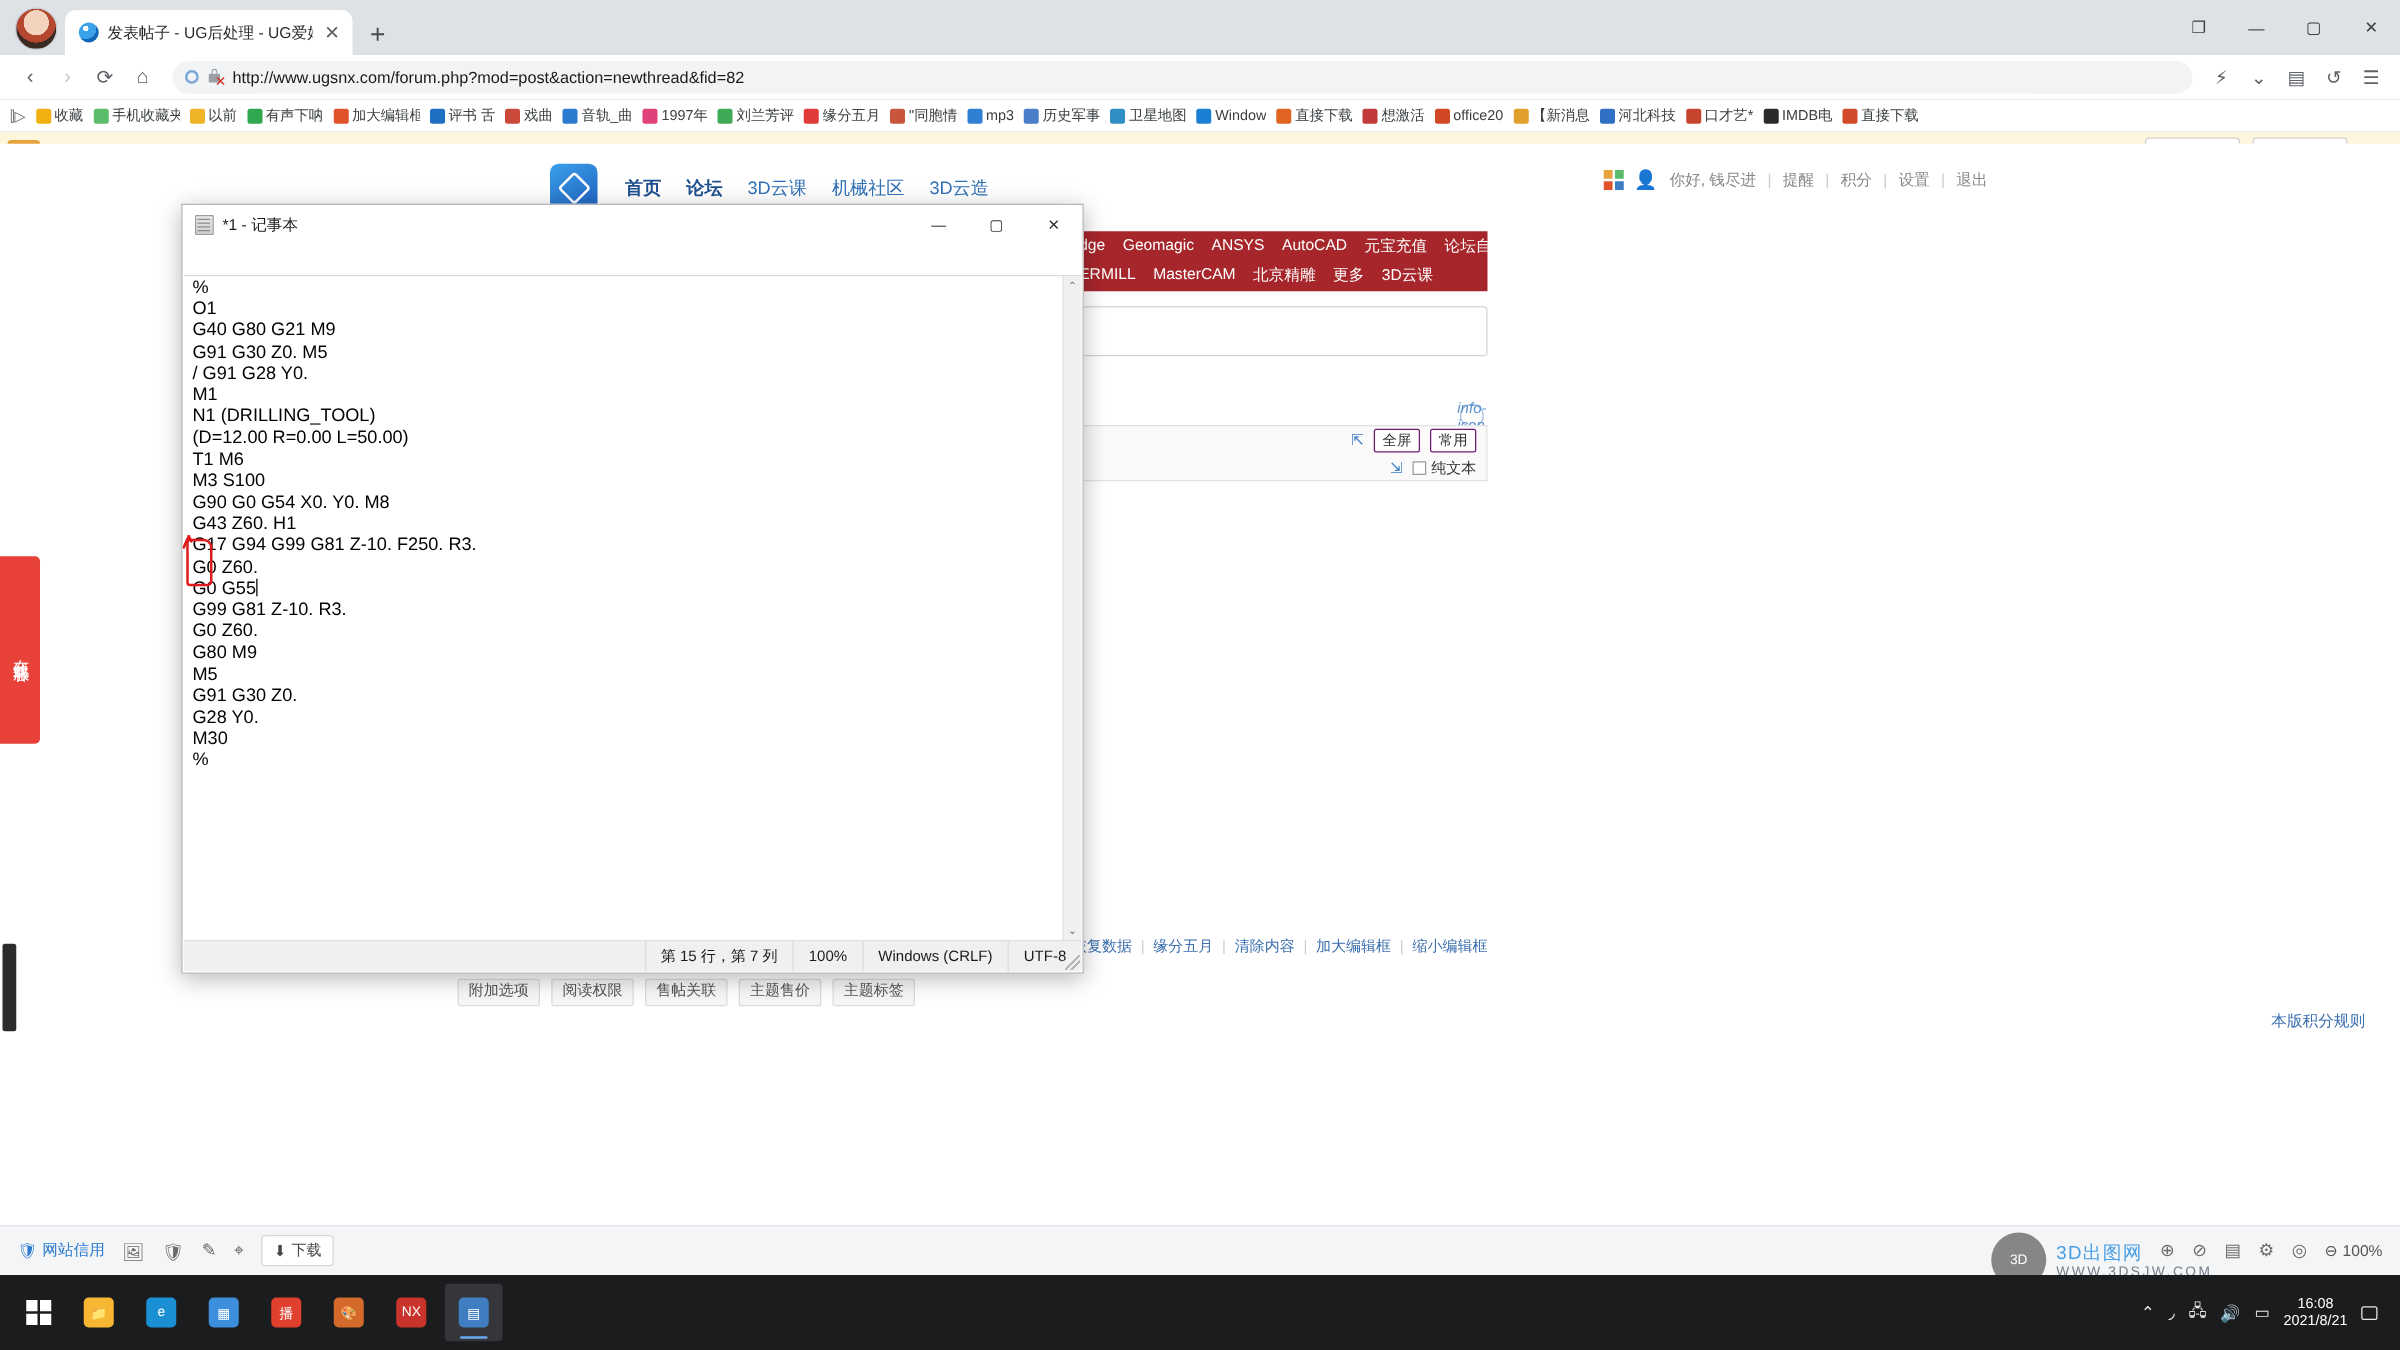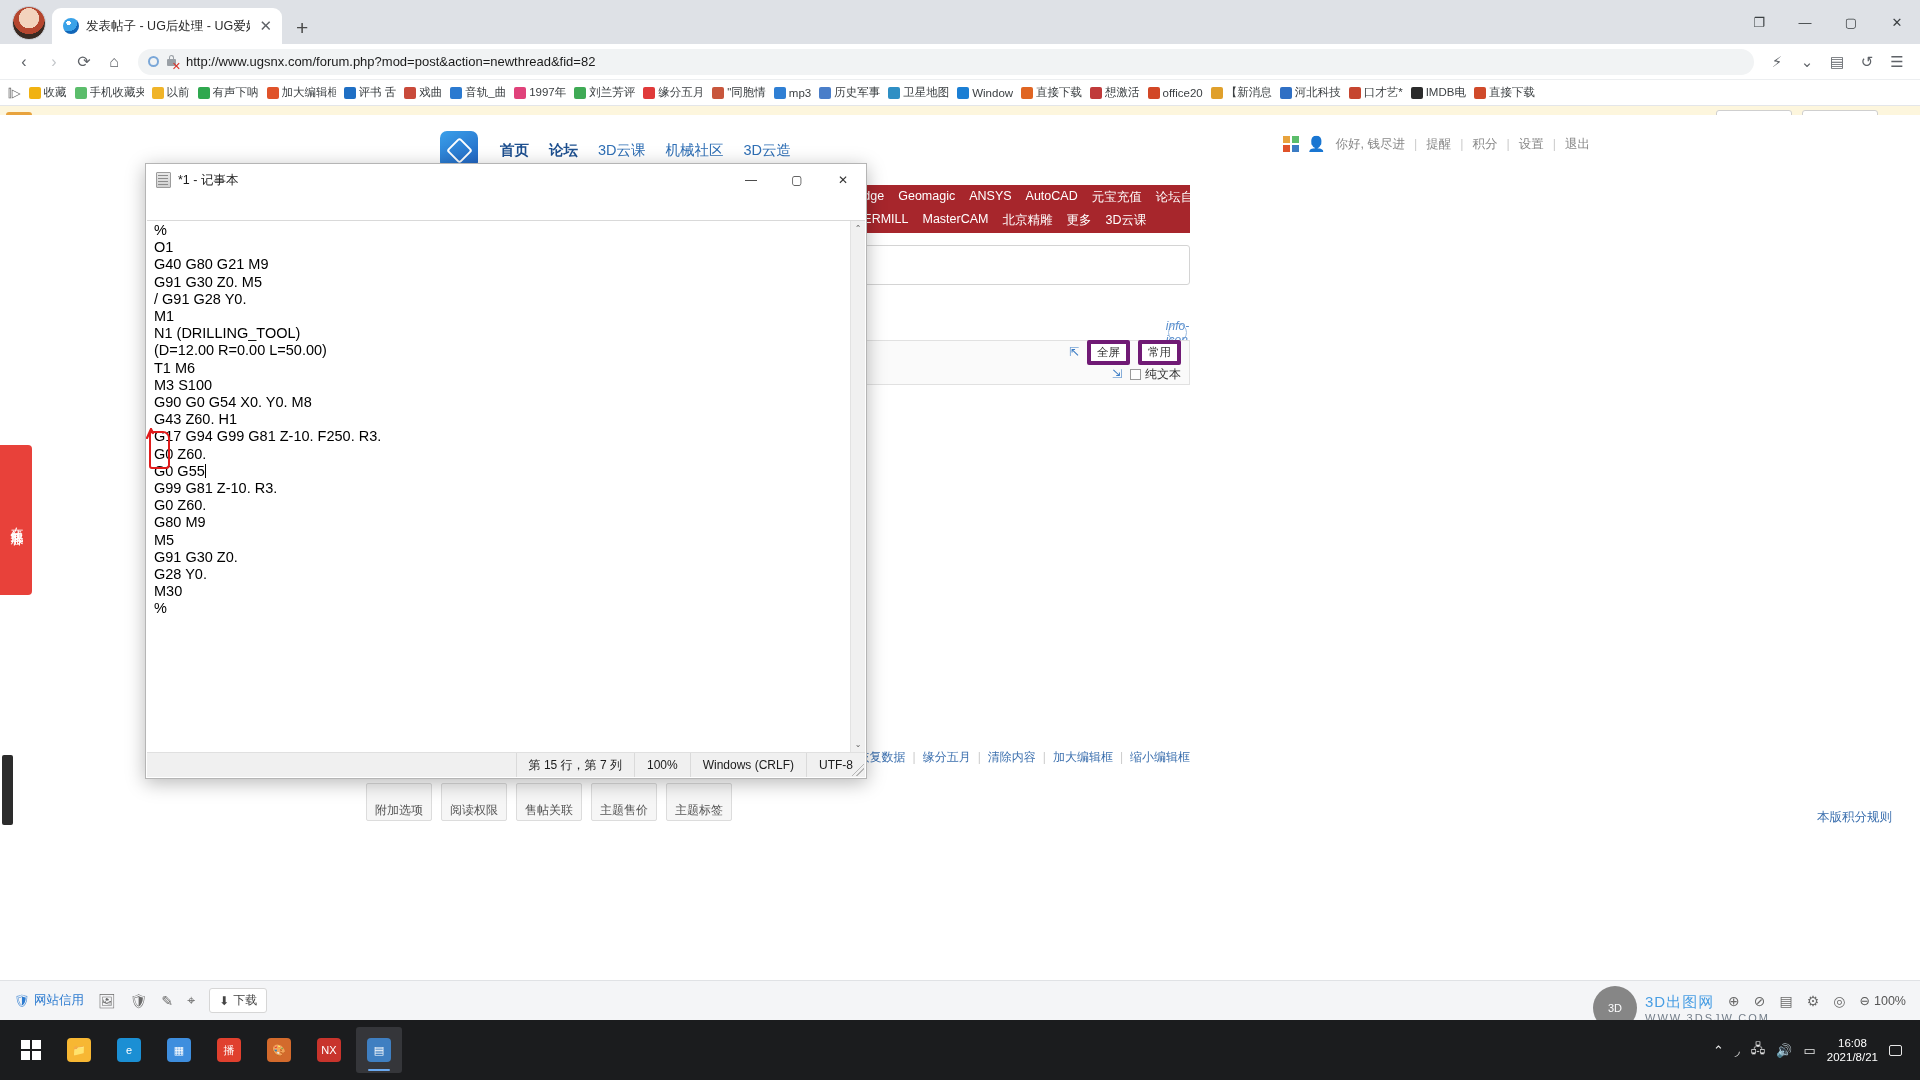--- a/index.html
+++ b/index.html
@@ -84,33 +84,33 @@
   .redband .row { display:flex; gap:14px; white-space:nowrap; }
   .redband .row span { flex:0 0 auto; }
 
   .formbox { position:absolute; left:845px; top:130px; width:345px; height:40px; border:1px solid #d4d4d4; border-radius:3px; background:#fff; }
   .infoicon { position:absolute; left:1168px; top:208px; width:19px; height:19px; border-radius:50%;
     border:1px solid #9dbce0; color:#5a8fce; font-size:12px; display:flex; align-items:center; justify-content:center; }
   .editorbar { position:absolute; left:845px; top:225px; width:345px; height:45px; background:#fafafa;
     border:1px solid #e1e1e1; }
   .ebrow { display:flex; justify-content:flex-end; align-items:center; gap:8px; height:22px; padding:0 8px; font-size:12px; color:#333; }
   .ebrow .ei { color:#3b7cc4; }
-  .ebbtn { border:4px solid #701a75; background:#fff; padding:1px 6px; border-radius:2px; font-size:11.5px; }
+  .ebbtn { border:1px solid #701a75; background:#fff; padding:1px 6px; border-radius:2px; font-size:11.5px; }
   .smil { position:absolute; left:852px; top:232px; width:14px; height:14px; border-radius:50%;
     background:#f5c33b; border:1px solid #d6a41f; }
   .smil2 { position:absolute; left:852px; top:252px; width:14px; height:14px; border-radius:50%;
     background:#8dc63f; border:1px solid #6ea02c; }
   .cbrow { display:flex; align-items:center; gap:4px; }
   .cbrow .cb { width:11px; height:11px; border:1px solid #9a9a9a; background:#fff; }
 
   .editfooter { position:absolute; left:360px; top:630px; width:830px; height:24px;
     display:flex; justify-content:flex-end; align-items:center; gap:7px; font-size:12px; color:#3b6fae; }
   .editfooter .sp { color:#ccc; }
   .optrow { position:absolute; left:366px; top:668px; width:400px; height:22px; display:flex; gap:9px; font-size:12px; color:#555; }
-  .optrow .op { border:1px solid #dcdcdc; background:#f6f6f6; border-radius:2px; padding:18px 8px; }
+  .optrow .op { border:1px solid #dcdcdc; background:#f6f6f6; border-radius:2px; padding:0 8px; }
   .actrow { position:absolute; left:366px; top:688px; display:flex; align-items:center; gap:10px; }
   .btn-primary { background:#e8413a; color:#fff; border:none; border-radius:3px; padding:7px 18px; font-size:13.5px; }
   .btn-sec { background:#f2f2f2; color:#333; border:1px solid #d8d8d8; border-radius:3px; padding:7px 14px; font-size:13.5px; }
   .synctext { font-size:12.5px; color:#555; }
   .rulelink { position:absolute; right:28px; top:694px; font-size:12.5px; color:#3b6fae; }
 
   .leftscrollbar { position:absolute; left:2px; top:640px; width:11px; height:70px; background:#2c2c2c; border-radius:2px; }
 
   
   .botstrip { position:absolute; left:0; top:980px; width:1920px; height:40px; background:#f4f5f7;

